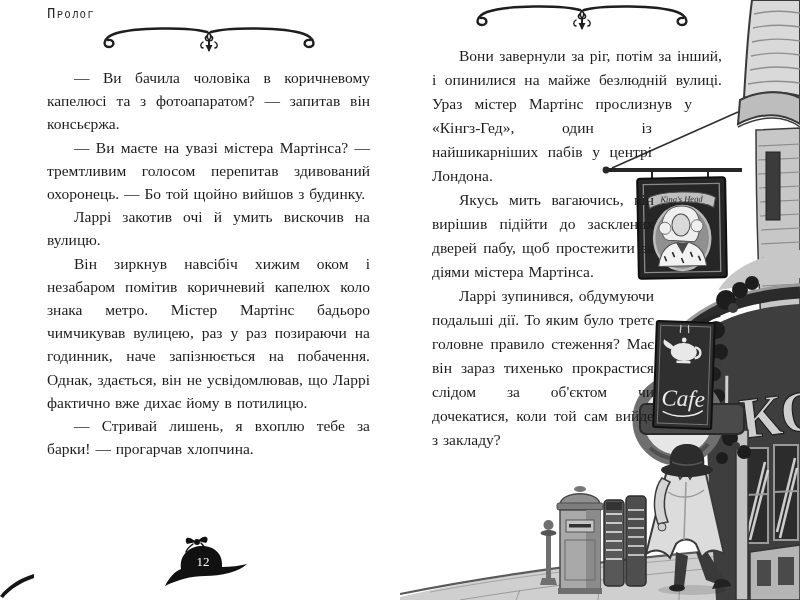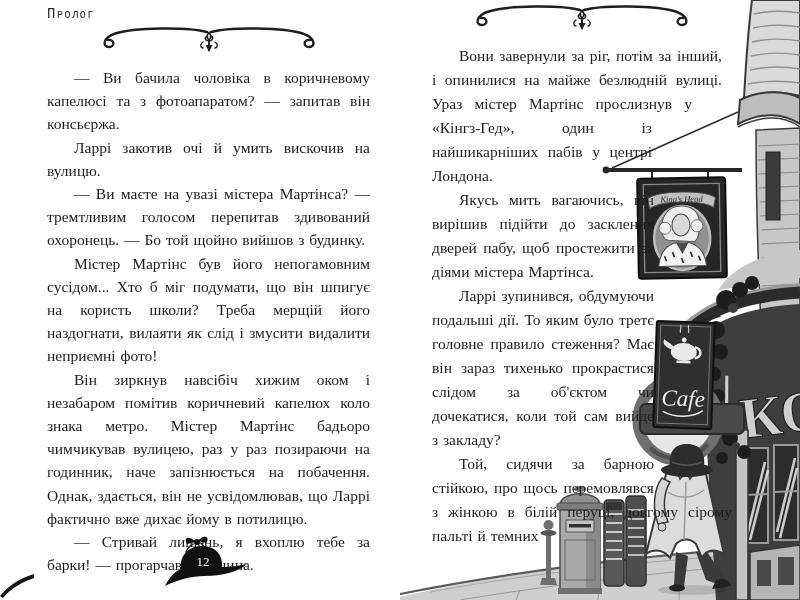--- a/index.html
+++ b/index.html
@@ -47,23 +47,22 @@
             <path d="M113,8 C117,9 118,13 115,16 C112,18 110,14 113,12" stroke-width="1.6"></path>
           </g>
           <path d="M115,16 L115,26" stroke-width="2"></path>
           <path d="M109,18 C106,20 106,23 109,24 M121,18 C124,20 124,23 121,24" stroke-width="1.4"></path>
         </g>
         <path d="M115,28 L111.5,21 L118.5,21 Z" fill="#1e1e1e"></path>
       </svg>
 
       <div class="page-text">
         <p>— Ви бачила чоловіка в коричневому капелюсі та з фотоапаратом? — запитав він консьєржа.</p>
+        <p>— Ви маєте на увазі містера Мартінса? — тремтливим голосом перепитав здивований охоронець. — Бо той щойно вийшов з будинку.</p>
         <p>Ларрі закотив очі й умить вискочив на вулицю.</p>
-        <p>— Ви маєте на увазі містера Мартінса? — тремтливим голосом перепитав здивований охоронець. — Бо той щойно вийшов з будинку.</p>
-        <p>Містер Мартінс був його непогамовним сусідом... Хто б міг подумати, що він шпигує на користь школи? Треба мерщій його наздогнати, вилаяти як слід і змусити видалити неприємні фото!</p>
         <p>Він зиркнув навсібіч хижим оком і незабаром помітив коричневий капелюх коло знака метро. Містер Мартінс бадьоро чимчикував вулицею, раз у раз позираючи на годинник, наче запізнюється на побачення. Однак, здається, він не усвідомлював, що Ларрі фактично вже дихає йому в потилицю.</p>
         <p>— Стривай лишень, я вхоплю тебе за барки! — прогарчав хлопчина.</p>
       </div>
     </div>
 
     <svg class="hat-badge" viewBox="0 0 90 56">
       <g>
         <path d="M22,38 C20,22 33,14 45,15 C57,16 64,24 63,36 C72,36 80,35 88,33
                  C80,41 62,45 46,45 C32,45 18,49 6,55 C10,47 15,41 22,38 Z" fill="#111"></path>
         <path d="M37,11 C30,4 24,6 28,13 Z" fill="#111"></path>
@@ -257,17 +256,16 @@
       </svg>
 
       <div class="page-text">
         <div class="fs fs1"></div>
         <div class="fs fs2"></div>
         <div class="fs fs3"></div>
         <div class="fs fs4"></div>
         <p>Вони завернули за ріг, потім за інший, і опинилися на майже безлюдній вулиці. Ураз містер Мартінс прослизнув у «Кінгз-Гед», один із найшикарніших пабів у центрі Лондона.</p>
         <p>Якусь мить вагаючись, він вирішив підійти до засклених дверей пабу, щоб простежити за діями містера Мартінса.</p>
         <p>Ларрі зупинився, обдумуючи подальші дії. То яким було третє головне правило стеження? Має він зараз тихенько прокрастися слідом за об'єктом чи дочекатися, коли той сам вийде з закладу?</p>
-        <p>Той, сидячи за барною стійкою, про щось перемовлявся з жінкою в білій перуці, довгому сірому пальті й темних</p>
       </div>
     </div>
   </div>
 </div>
 
 </body></html>

